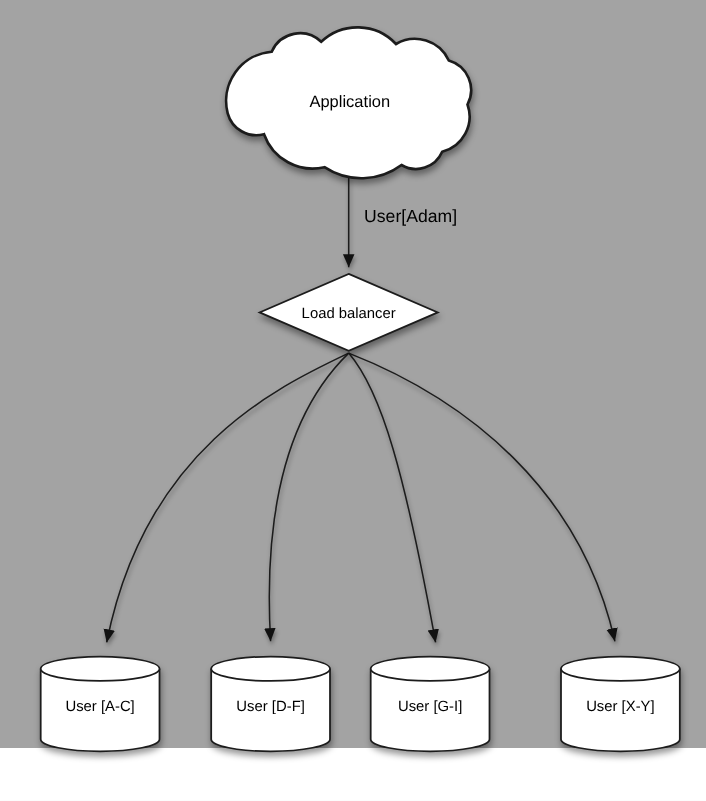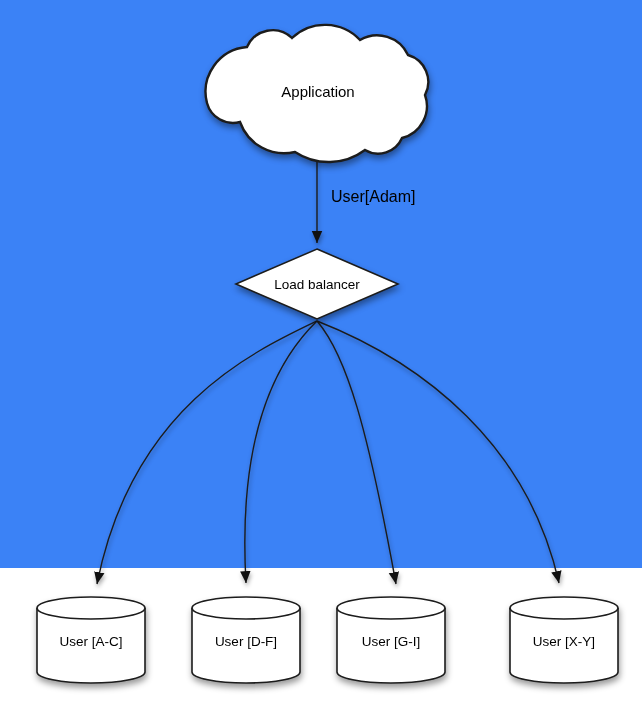--- a/index.html
+++ b/index.html
@@ -7,22 +7,22 @@
     padding: 0;
     background: #ffffff;
     width: 642px;
     height: 728px;
     overflow: hidden;
     font-family: "Liberation Sans", sans-serif;
   }
   .canvas {
     position: relative;
     width: 642px;
-    height: 568px;
-    background: #3b82f6;
+    height: 680px;
+    background: #a3a3a3;
     text-align: center;
   }
   svg { display: block; }
   .shape {
     fill: #ffffff;
     stroke: #1c1c1c;
   }
   .cloud-outline   { stroke-width: 2.4px; }
   .diamond-outline { stroke-width: 1.6px; }
   .cyl-outline     { stroke-width: 1.6px; }

